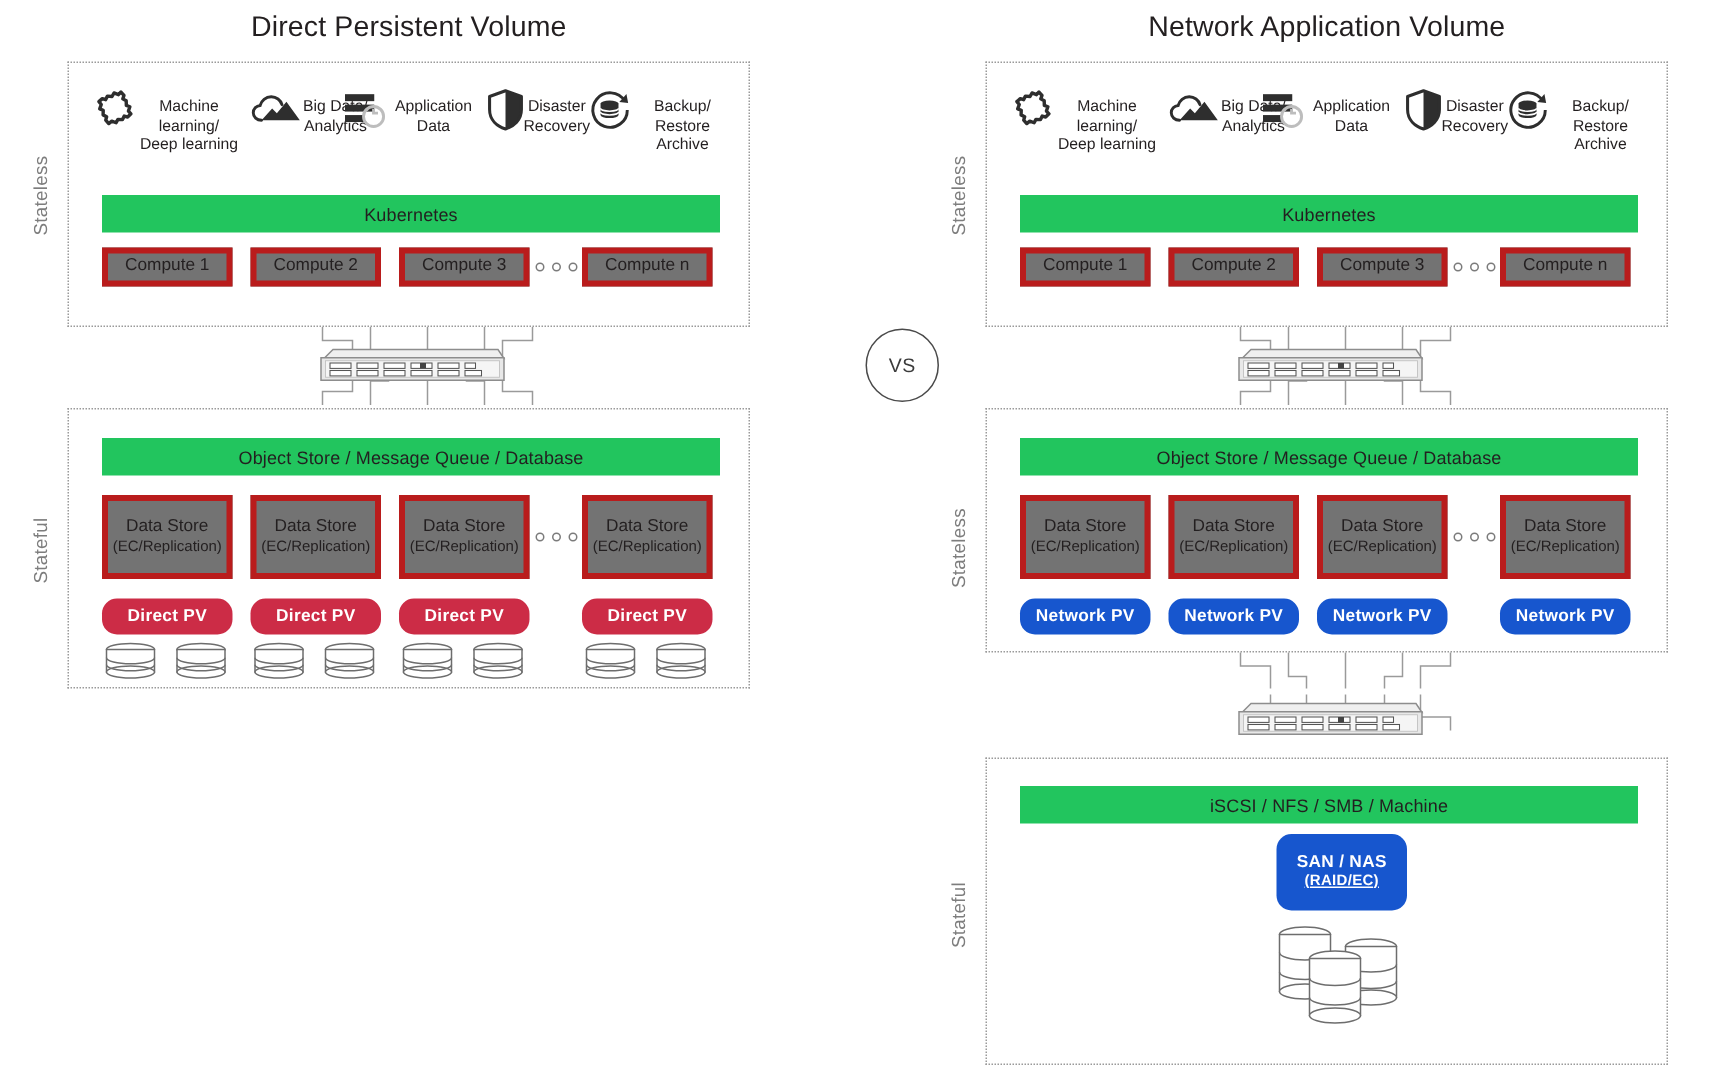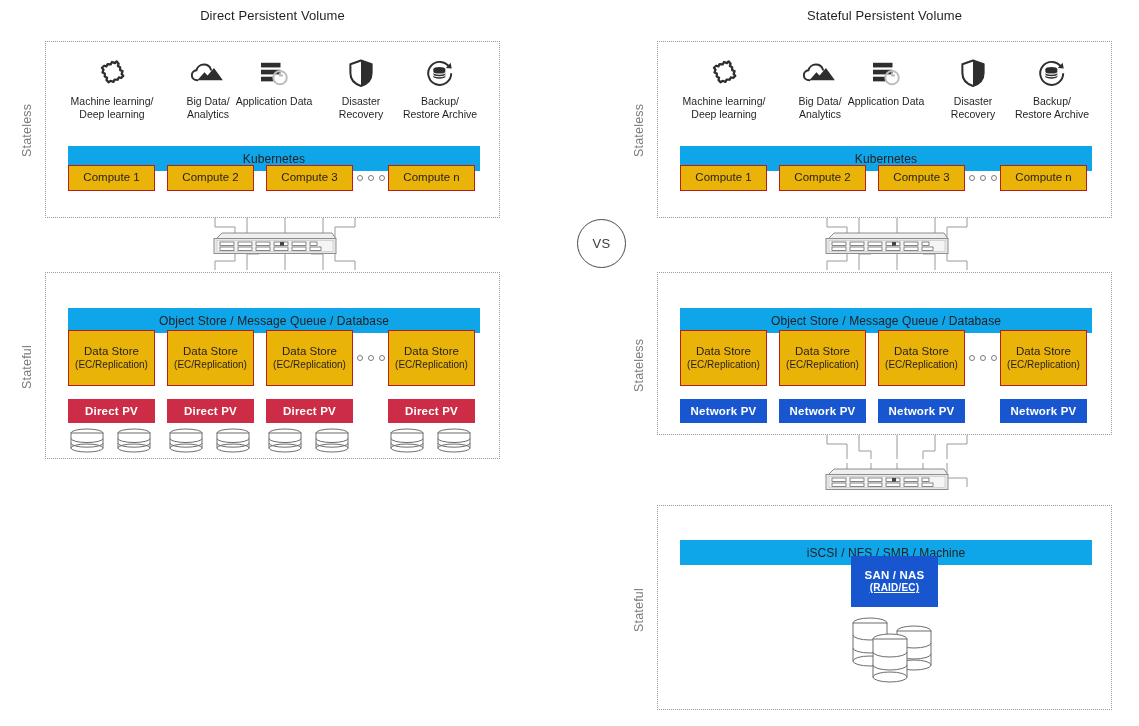--- a/index.html
+++ b/index.html
@@ -7,75 +7,75 @@
   body{
     width:1139px;height:726px;position:relative;overflow:hidden;
     font-family:"Liberation Sans","DejaVu Sans",sans-serif;
     color:#231f20;
     -webkit-font-smoothing:antialiased;
   }
   .abs{position:absolute;box-sizing:border-box;}
 
   
   .panel-title{
-    font-size:13px;font-weight:400;color:#231f20;text-align:center;
+    font-size:19px;font-weight:400;color:#231f20;text-align:center;
     letter-spacing:.1px;white-space:nowrap;
   }
 
   
   .region{
     border:1px dotted #9a9a9a;background:transparent;
   }
 
   
   .vlabel{
     font-size:12.5px;color:#7d7d7d;letter-spacing:.2px;
     writing-mode:vertical-rl;transform:rotate(180deg);
     display:flex;align-items:center;justify-content:center;
     white-space:nowrap;
   }
 
   
   .icon-cell{
-    display:flex;flex-direction:column;align-items:center;justify-content:flex-start;
+    display:flex;flex-direction:row;align-items:flex-start;justify-content:flex-start;
   }
   .icon-glyph{height:30px;display:flex;align-items:center;justify-content:center;}
   .icon-cap{
     margin-top:7px;font-size:10.5px;line-height:12.5px;text-align:center;
     color:#231f20;white-space:pre-line;
   }
 
   
   .band{
-    background:#0ea5e9;display:flex;align-items:center;justify-content:center;
-    font-size:12px;color:#231f20;letter-spacing:.1px;margin-top:16px;
+    background:#22c55e;display:flex;align-items:center;justify-content:center;
+    font-size:12px;color:#231f20;letter-spacing:.1px;
   }
 
   
   .wbox{
-    background:#eab308;border:1px solid #b91c1c;
+    background:#737373;border:4px solid #b91c1c;
     display:flex;flex-direction:column;align-items:center;justify-content:center;
     font-size:11.5px;color:#231f20;line-height:13.5px;text-align:center;
   }
   .wbox .sub{font-size:10px;line-height:12px;}
 
   
   .dots{
     display:flex;align-items:center;justify-content:center;gap:5px;
   }
   .dots i{
     display:block;width:4px;height:4px;border-radius:50%;
     border:1px solid #7b7b7b;background:#fff;
   }
 
   
   .pv{
     display:flex;flex-direction:column;align-items:center;justify-content:center;
     color:#ffffff;font-size:11.5px;font-weight:700;letter-spacing:.2px;
-    line-height:13px;text-align:center;
+    line-height:13px;text-align:center;border-radius:10px;
   }
   .pv .sub{font-size:10px;font-weight:700;line-height:12px;text-decoration:underline;}
   .pv-red{background:#cc2c46;}
   .pv-blue{background:#1756ce;}
 
   
   .vs{
     border:1.6px solid #4a4a4a;border-radius:50%;
     display:flex;align-items:center;justify-content:center;
     font-size:13px;color:#3b3b3b;letter-spacing:.4px;background:#fff;
@@ -307,21 +307,21 @@
         <rect x="1" y="5" width="32" height="15"></rect>
         <ellipse cx="17" cy="20" rx="16" ry="4"></ellipse>
       <path d="M1 10.5a16 4 0 0 0 32 0" fill="none"></path>
         <path d="M1 15.2a16 4 0 0 0 32 0" fill="none"></path>
     </g>
   </g>
 </svg>
 
 <div class="abs vs" style="left:577px;top:219px;width:49px;height:49px;">VS</div>
 
-<div class="abs panel-title" style="left:657px;top:8px;width:455px;">Stateful Persistent Volume</div>
+<div class="abs panel-title" style="left:657px;top:8px;width:455px;">Network Application Volume</div>
 
 <div class="abs vlabel" style="left:630px;top:45px;width:18px;height:170px;">Stateless</div>
 <div class="abs vlabel" style="left:630px;top:300px;width:18px;height:130px;">Stateless</div>
 <div class="abs vlabel" style="left:630px;top:540px;width:18px;height:140px;">Stateful</div>
 
 <div class="abs region" style="left:657px;top:41px;width:455px;height:177px;"></div>
 
 <div class="abs icon-cell" style="left:674px;top:58px;width:100px;">
   <span class="icon-glyph">
     <svg width="28" height="28" viewBox="0 0 32 32">

